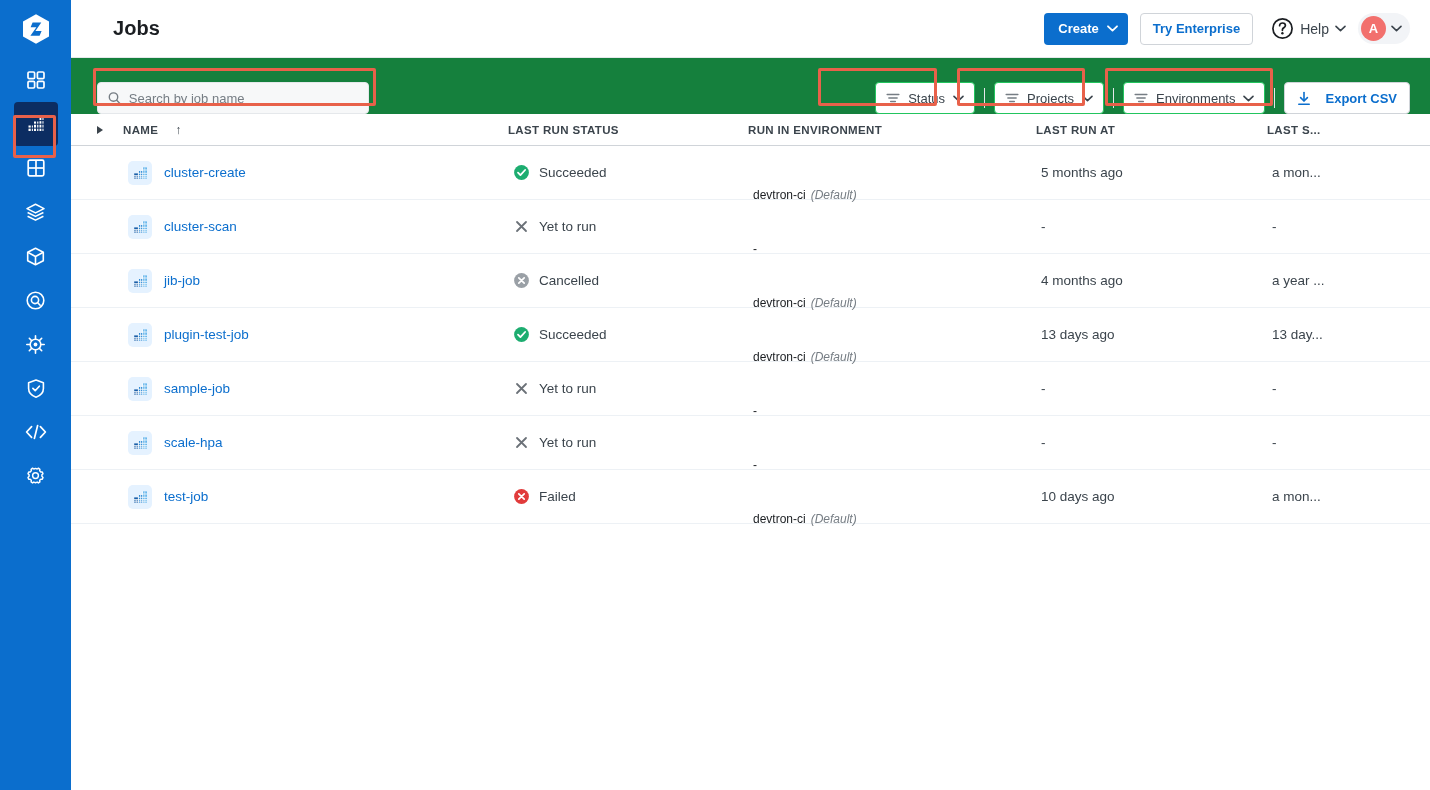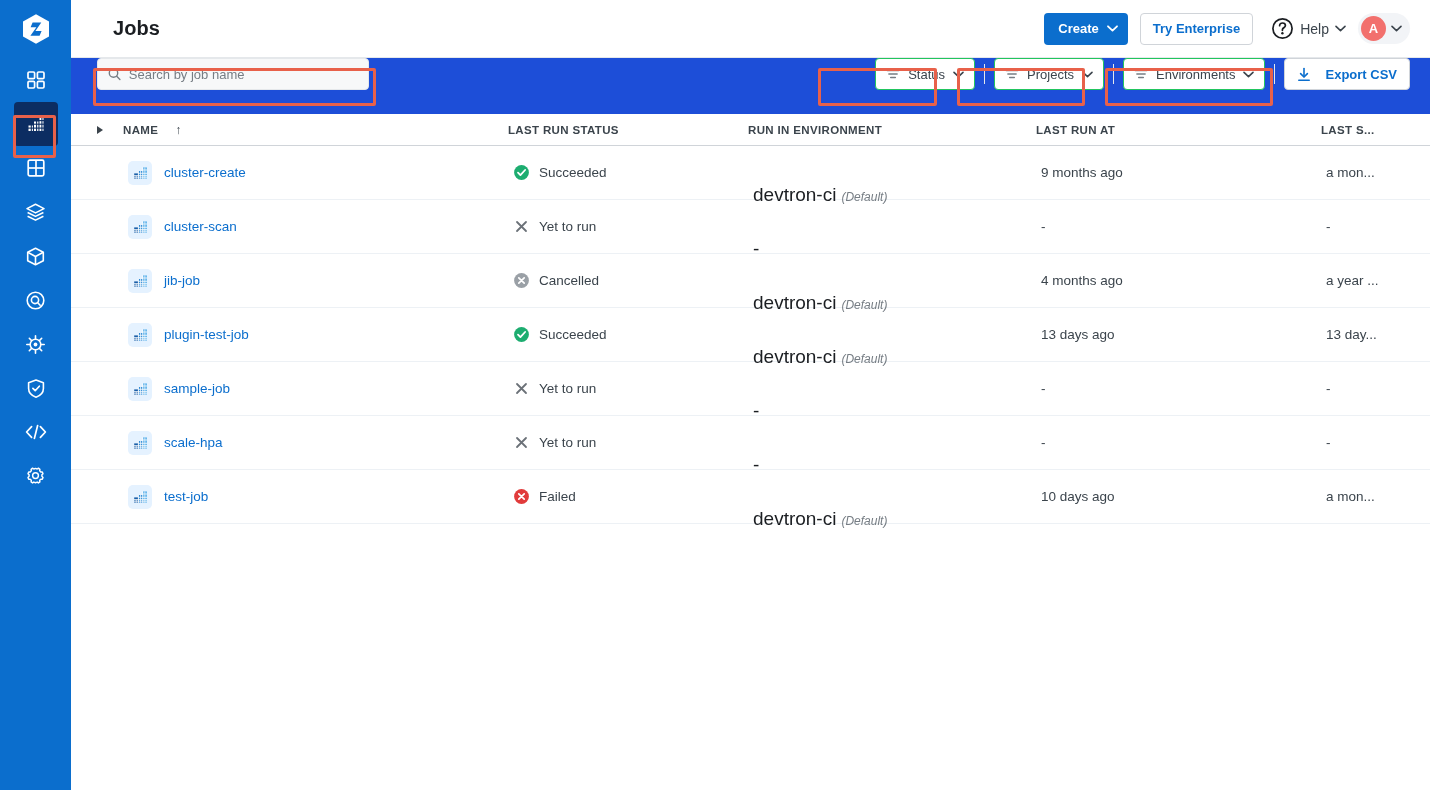--- a/index.html
+++ b/index.html
@@ -81,22 +81,22 @@
   .avatar {
     width: 25px; height: 25px; border-radius: 50%;
     background: #f2706d; color: #fff;
     font-size: 13px; font-weight: 600;
     display: flex; align-items: center; justify-content: center;
   }
 
   
   .filterbar {
     height: 56px; flex: 0 0 56px;
-    display: flex; align-items: flex-start;
-    padding: 0 20px 0 26px; background: #1d4ed8;
+    display: flex; align-items: flex-end;
+    padding: 0 20px 0 26px; background: #15803d;
     position: relative;
   }
   .search-box {
     width: 272px; height: 32px;
     background: #f7f8f9; border: 1px solid #e5e8eb; border-radius: 4px;
     display: flex; align-items: center; gap: 8px; padding: 0 10px;
     cursor: text;
   }
   .search-input {
     border: none; background: transparent; outline: none;
@@ -134,41 +134,41 @@
     height: 32px; flex: 0 0 32px;
     border-bottom: 1px solid #d0d4d9;
     font-size: 11.5px; font-weight: 600; color: #3b444c;
     letter-spacing: .35px;
   }
   .trow { height: 54px; flex: 0 0 54px; padding-left: 31px; }
   .c-caret { width: 26px; display: flex; align-items: center; }
   .c-name  { width: 385px; display: flex; align-items: center; gap: 12px; min-width: 0; }
   .c-status{ width: 240px; display: flex; align-items: center; gap: 9px; }
   .c-env   { width: 288px; display: flex; align-items: baseline; gap: 5px; }
-  .c-last  { width: 285px; }
+  .c-last  { width: 231px; }
   .c-lasts { flex: 1 1 auto; min-width: 0; }
 
   .caret-tri {
     width: 0; height: 0;
     border-left: 6px solid #3b444c;
     border-top: 4.5px solid transparent;
     border-bottom: 4.5px solid transparent;
     cursor: pointer;
   }
   .sort-arrow { font-size: 12px; margin-left: 5px; color: #3b444c; }
 
   .job-icon {
     width: 24px; height: 24px; border-radius: 5px;
     background: #e5f2ff; flex: 0 0 24px;
     display: flex; align-items: center; justify-content: center;
   }
   .job-name { font-size: 13.5px; color: #0b6ecd; cursor: pointer; white-space: nowrap; }
   .cell-txt { font-size: 13.5px; color: #3b444c; white-space: nowrap; overflow: hidden; text-overflow: ellipsis; }
   .status-txt { font-size: 13.5px; color: #3b444c; }
-  .env-name { font-size: 19px; color: #1b1e22; margin-top: 44px; }
+  .env-name { font-size: 12px; color: #1b1e22; margin-top: 44px; }
   .env-default { font-size: 12px; color: #767d84; font-style: italic; text-align: center; }
 
   .ic { flex: 0 0 auto; display: block; }
 </style>
 </head>
 <body>
 
 <div id="app">
 
   <div class="sidebar">
@@ -466,21 +466,21 @@
               <svg width="17" height="17" viewBox="0 0 17 17">
                 <circle cx="8.5" cy="8.5" r="7.4" fill="#1dad70"></circle>
                 <path d="M5 8.7 L7.4 11.1 L12.1 6" fill="none" stroke="#fff" stroke-width="1.8" stroke-linecap="round" stroke-linejoin="round"></path>
               </svg>
               <span class="status-txt">Succeeded</span>
             </div>
             <div class="c-env">
               <span class="env-name">devtron-ci</span>
               <span class="env-default">(Default)</span>
             </div>
-            <div class="c-last cell-txt">9 months ago</div>
+            <div class="c-last cell-txt">5 months ago</div>
             <div class="c-lasts cell-txt">a mon...</div>
           </div>
           <div class="row trow">
             <div class="c-caret"></div>
             <div class="c-name">
               <span class="job-icon">
                 <svg width="15" height="15" viewBox="0 0 15 15">
                   <rect x="1.2" y="8.4" width="4" height="5.2" fill="#1b5fa8"></rect>
                   <rect x="5.6" y="6.0" width="4" height="7.6" fill="#2e8ad6"></rect>
                   <rect x="10.0" y="2.4" width="3.8" height="11.2" fill="#4aa8e8"></rect>

